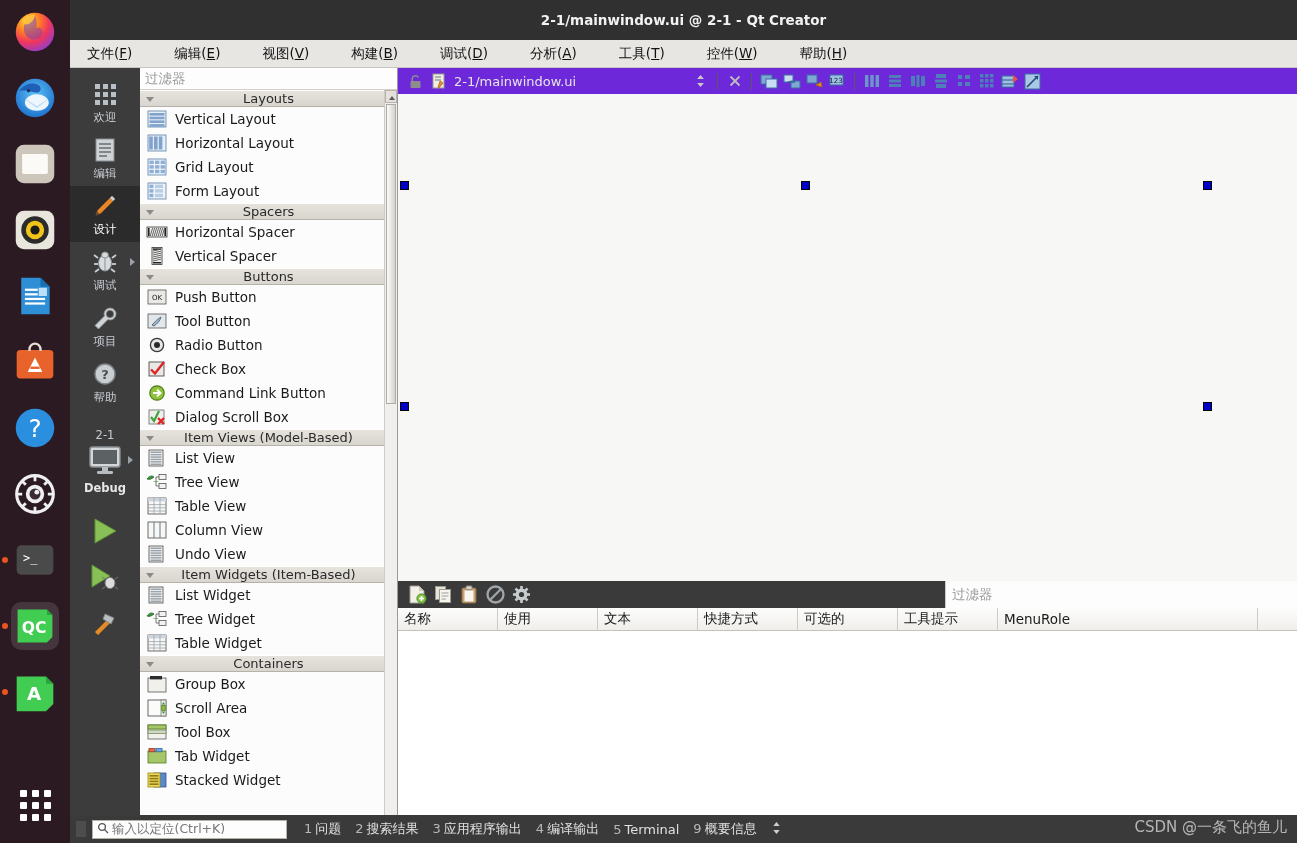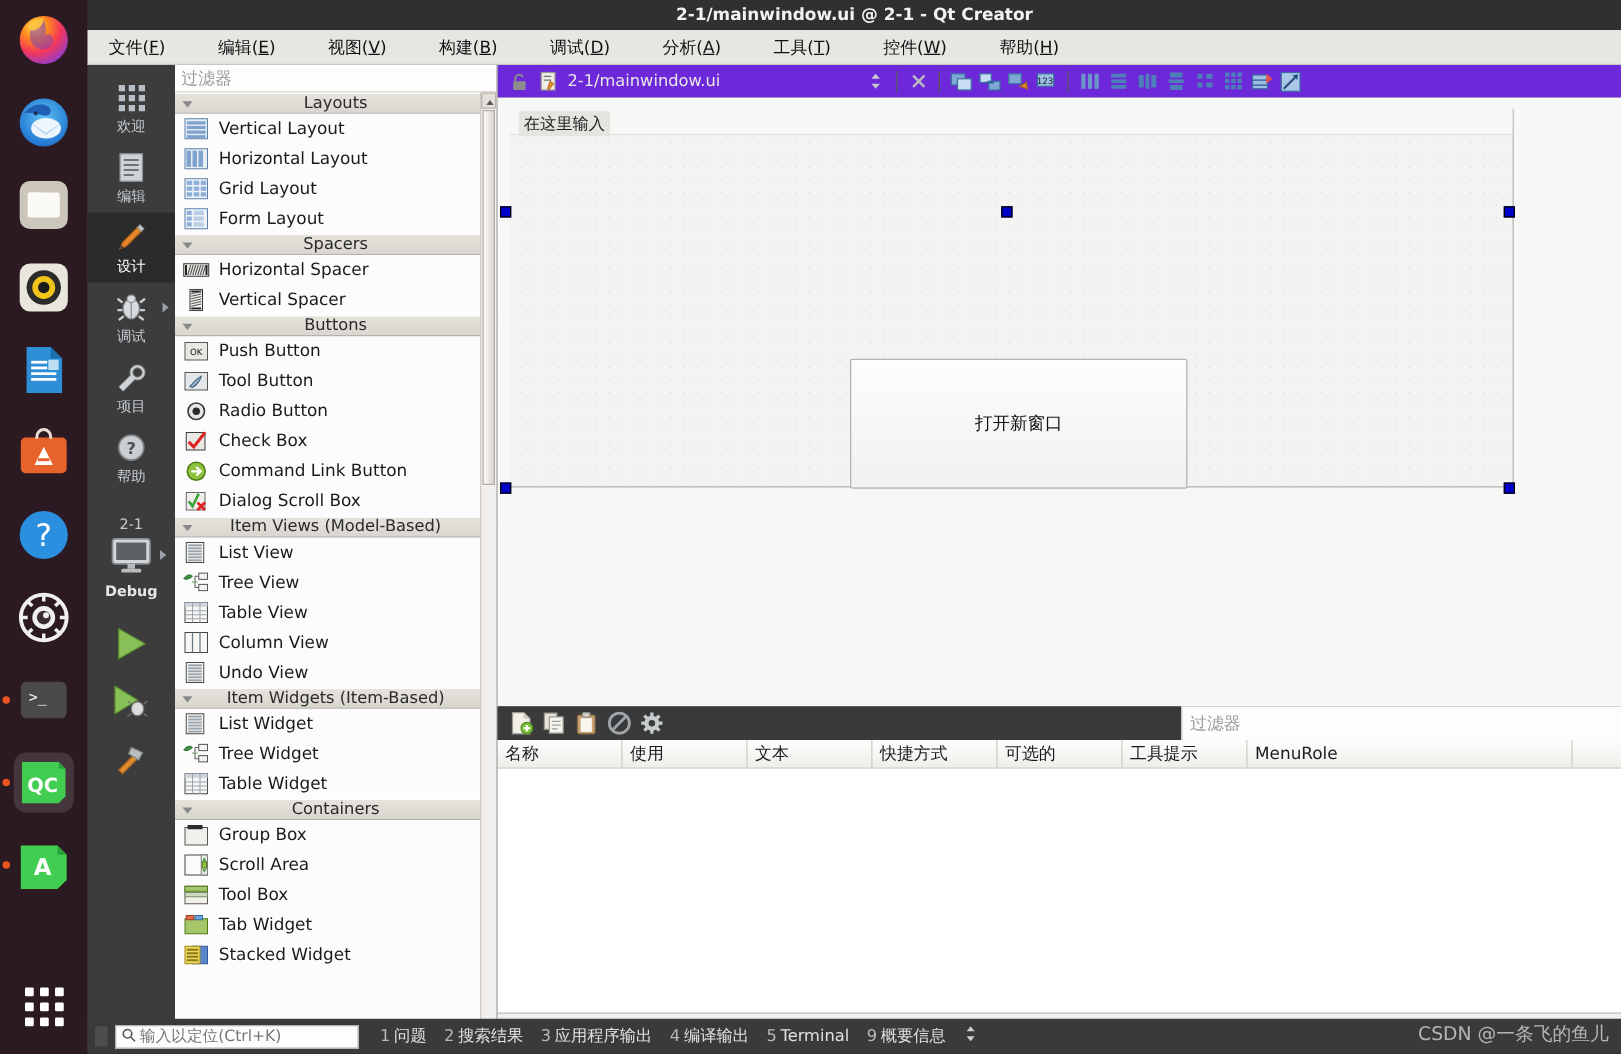--- a/index.html
+++ b/index.html
@@ -31,21 +31,21 @@
   .ic { width: 44px; height: 44px; border-radius: 9px; display:block; }
   .grid-dots { display:grid; grid-template-columns: repeat(3, 7px); grid-gap: 5px; }
   .grid-dots span { width:7px; height:7px; background:#fff; border-radius:1px; display:block; }
 
   
   #win {
     position: absolute; left: 70px; top: 0; width: 1227px; height: 843px;
     background: #2f2f2f;
   }
   #titlebar {
-    height: 24px; background: #303030; color: #f2f2f2;
+    height: 40px; background: #303030; color: #f2f2f2;
     display: flex; align-items: center; justify-content: center;
     font-size: 13.5px; font-weight: bold;
   }
   #menubar {
     height: 28px; background: #e8e6e3; color: #111;
     display: flex; align-items: center; padding-left: 8px;
     border-bottom: 1px solid #c9c6c2;
     gap: 24px;
   }
   .menu-item { padding: 3px 9px; font-size: 13.5px; white-space: nowrap; cursor: default; }
@@ -911,28 +911,20 @@
               <svg width="17" height="17" viewBox="0 0 17 17">
                   <rect x="1" y="1" width="15" height="15" fill="#aac8e6" stroke="#3c6ea5"></rect>
               <path d="M3 14L14 3" stroke="#1f4a78" stroke-width="1.6"></path>
               <path d="M10 3h4v4z" fill="#1f4a78"></path>
                 </svg>
             </span>
           </div>
         </div>
 
         <div id="canvas-wrap">
-          <div id="form">
-            <div id="form-menubar">
-              <span id="form-menu-hint">在这里输入</span>
-            </div>
-            <div id="btn-open">
-              <span>打开新窗口</span>
-            </div>
-          </div>
           <div class="handle" style="left:403px;top:87px"></div>
           <div class="handle" style="left:2px;top:87px"></div>
           <div class="handle" style="left:2px;top:308px"></div>
           <div class="handle" style="left:805px;top:87px"></div>
           <div class="handle" style="left:805px;top:308px"></div>
         </div>
 
         <div id="actionpane">
           <div id="ae-toolbar">
             <span class="ae-ic">

